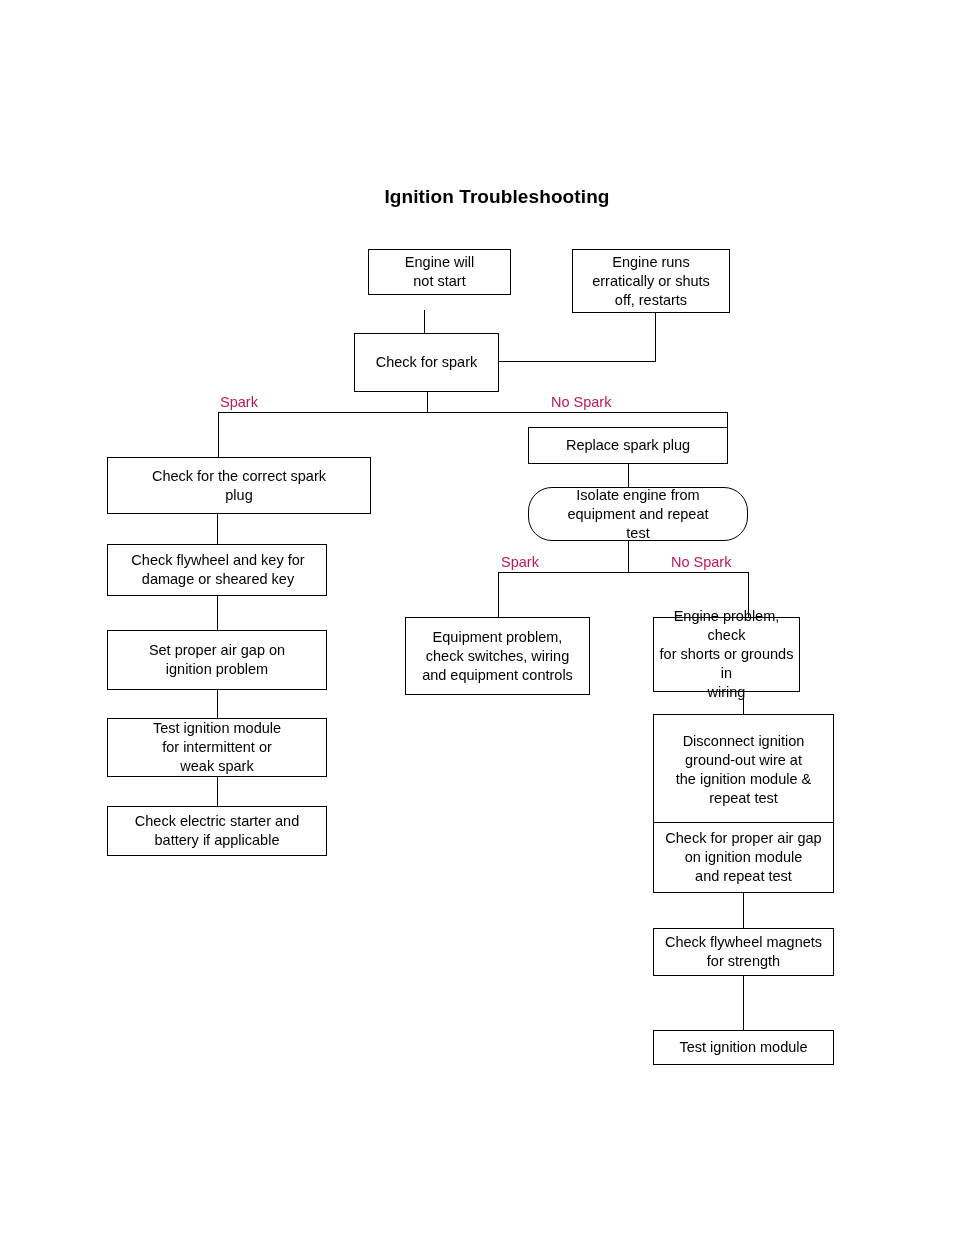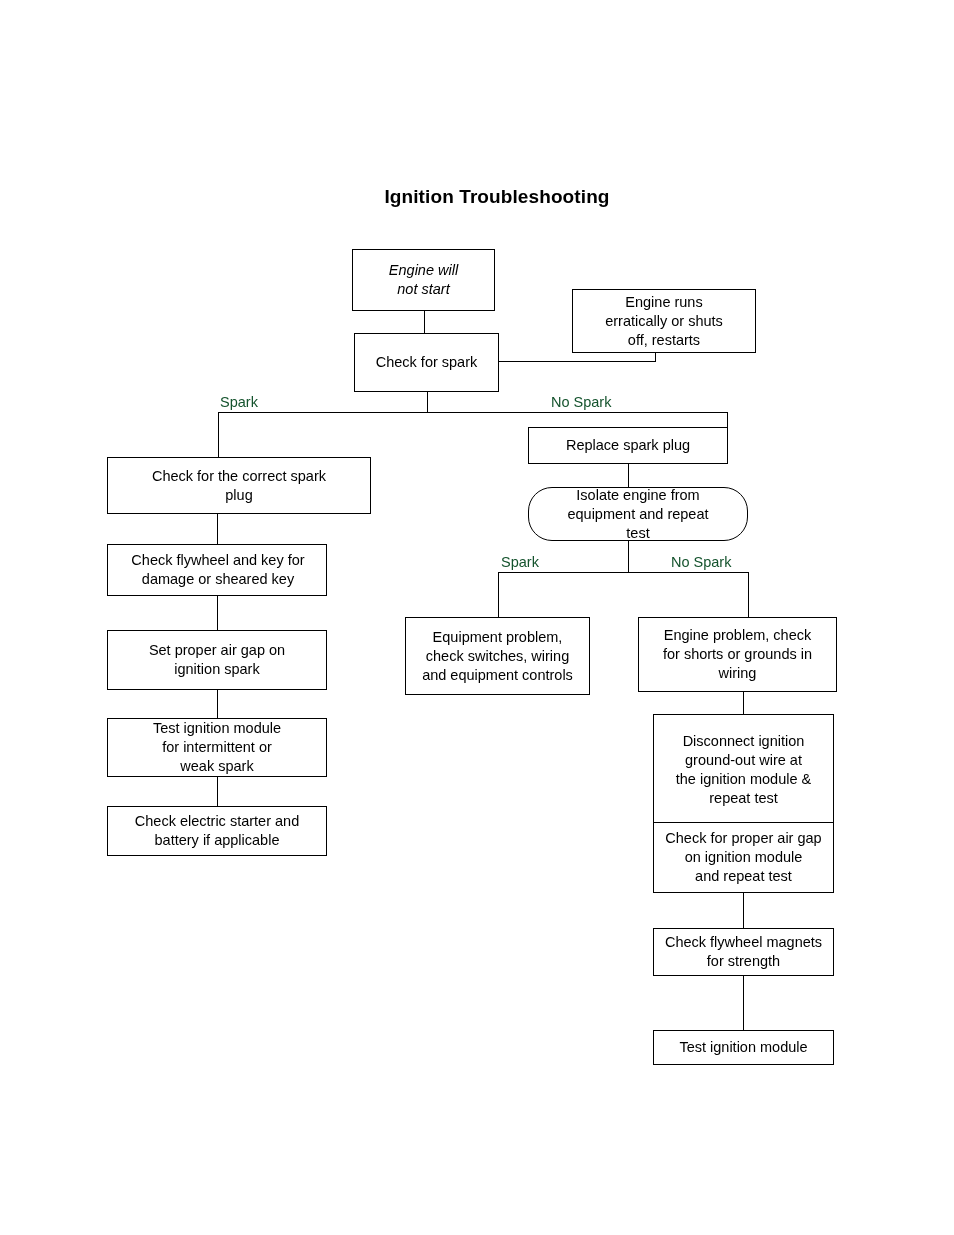--- a/index.html
+++ b/index.html
@@ -49,21 +49,21 @@
   .edge {
     position: absolute;
     background: #000000;
   }
   .edge.v { width: 1px; }
   .edge.h { height: 1px; }
   .branch-label {
     position: absolute;
     font-size: 14.5px;
     line-height: 17px;
-    color: #14532d;
+    color: #be185d;
     white-space: nowrap;
   }
 </style>
 </head>
 <body>
 
 <div id="page">
 
   <div class="title">Ignition Troubleshooting</div>
 
@@ -83,45 +83,45 @@
       <div class="edge v" style="left: 628px; top: 541px; height: 31px;"></div>
       <div class="edge h" style="left: 498px; top: 572px; width: 251px;"></div>
       <div class="edge v" style="left: 498px; top: 572px; height: 45px;"></div>
       <div class="edge v" style="left: 748px; top: 572px; height: 45px;"></div>
       <div class="edge v" style="left: 743px; top: 692px; height: 22px;"></div>
       <div class="edge v" style="left: 743px; top: 806px; height: 16px;"></div>
       <div class="edge v" style="left: 743px; top: 893px; height: 35px;"></div>
       <div class="edge v" style="left: 743px; top: 976px; height: 54px;"></div>
     </div>
   <div id="node-layer">
-      <div class="node" style="left: 352px; top: 249px; width: 143px; height: 62px; font-style: italic;">Engine will
+      <div class="node" style="left: 368px; top: 249px; width: 143px; height: 46px;">Engine will
 not start</div>
-      <div class="node" style="left: 572px; top: 249px; width: 184px; height: 64px; margin-top: 40px;">Engine runs
+      <div class="node" style="left: 572px; top: 249px; width: 158px; height: 64px;">Engine runs
 erratically or shuts
 off, restarts</div>
       <div class="node" style="left: 354px; top: 333px; width: 145px; height: 59px;">Check for spark</div>
       <div class="node" style="left: 107px; top: 457px; width: 264px; height: 57px;">Check for the correct spark
 plug</div>
       <div class="node" style="left: 107px; top: 544px; width: 220px; height: 52px; padding-left: 6px;">Check flywheel and key for
 damage or sheared key</div>
       <div class="node" style="left: 107px; top: 630px; width: 220px; height: 60px;">Set proper air gap on
-ignition spark</div>
+ignition problem</div>
       <div class="node" style="left: 107px; top: 718px; width: 220px; height: 59px;">Test ignition module
 for intermittent or
 weak spark</div>
       <div class="node" style="left: 107px; top: 806px; width: 220px; height: 50px;">Check electric starter and
 battery if applicable</div>
       <div class="node" style="left: 528px; top: 427px; width: 200px; height: 37px;">Replace spark plug</div>
       <div class="node" style="left: 528px; top: 487px; width: 220px; height: 54px; border-radius: 24px;">Isolate engine from
 equipment and repeat
 test</div>
       <div class="node" style="left: 405px; top: 617px; width: 185px; height: 78px;">Equipment problem,
 check switches, wiring
 and equipment controls</div>
-      <div class="node" style="left: 638px; top: 617px; width: 199px; height: 75px;">Engine problem, check
+      <div class="node" style="left: 653px; top: 617px; width: 147px; height: 75px;">Engine problem, check
 for shorts or grounds in
 wiring</div>
       <div class="node" style="left: 653px; top: 714px; width: 181px; height: 112px;">Disconnect ignition
 ground-out wire at
 the ignition module &amp;
 repeat test</div>
       <div class="node" style="left: 653px; top: 822px; width: 181px; height: 71px; text-align: center;">Check for proper air gap
 on ignition module
 and repeat test</div>
       <div class="node" style="left: 653px; top: 928px; width: 181px; height: 48px;">Check flywheel magnets

